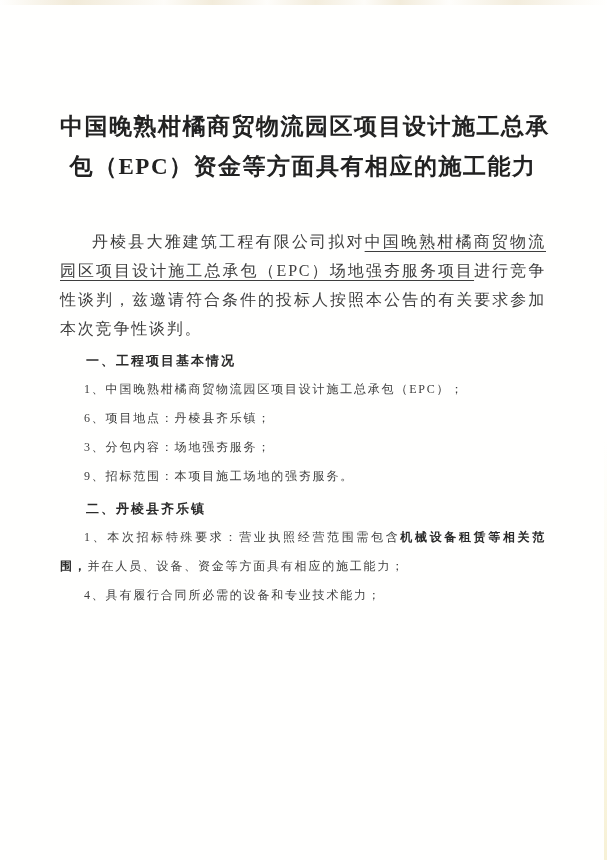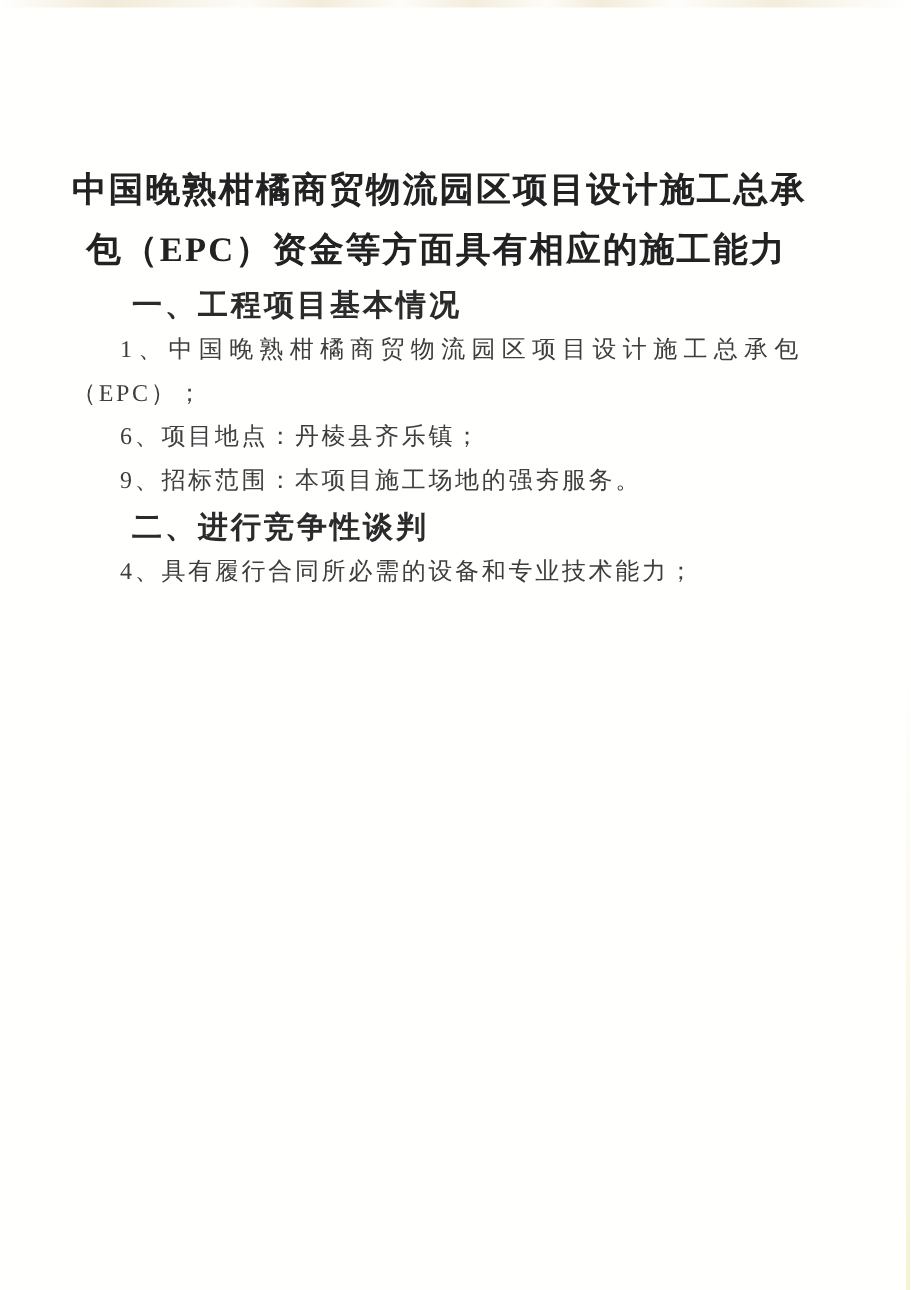--- a/index.html
+++ b/index.html
@@ -24,21 +24,21 @@
       rgba(246,240,226,0.2) 60%, rgba(240,232,212,0.85) 66%,
       rgba(246,240,226,0.1) 74%, rgba(240,232,212,0.8) 85%,
       rgba(246,240,226,0.3) 95%, rgba(246,240,226,0) 100%);
   }
   .scan-edge-right {
     position: absolute; right: 0; bottom: 0; width: 3px; height: 420px;
     background: linear-gradient(180deg, rgba(248,244,224,0) 0%, rgba(246,240,210,0.55) 60%, rgba(244,236,200,0.75) 100%);
   }
   .content {
     position: absolute;
-    left: 48px; top: 0;
+    left: 60px; top: 0;
     width: 486px;
     color: #3c3c3c;
   }
   .title {
     margin-top: 107px;
     text-align: center;
     font-size: 23px;
     font-weight: bold;
     line-height: 40px;
     letter-spacing: 1.5px;
@@ -54,29 +54,29 @@
     text-indent: 2em;
     color: #3e3e3e;
   }
   .u {
     text-decoration: underline;
     text-underline-offset: 4px;
     text-decoration-thickness: 1px;
   }
   .heading {
     margin-top: 3px;
-    font-size: 20px;
+    font-size: 13px;
     font-weight: bold;
     line-height: 29px;
     letter-spacing: 2px;
     text-indent: 2em;
     color: #2b2b2b;
   }
   .item {
-    font-size: 16px;
+    font-size: 12px;
     line-height: 29px;
     letter-spacing: 1.8px;
     text-align: justify;
     text-indent: 2em;
     color: #3e3e3e;
   }
   .bold-req { font-weight: bold; color: #2a2a2a; }
 </style>
 </head>
 <body>
@@ -85,26 +85,29 @@
   <div class="scan-edge"></div>
   <div class="scan-edge-right"></div>
 
   <div class="content">
 
     <h1 class="title">
       <span class="tline">中国晚熟柑橘商贸物流园区项目设计施工总承</span>
       <span class="tline">包（EPC）资金等方面具有相应的施工能力</span>
     </h1>
 
+    <p class="para"><span>丹棱县大雅建筑工程有限公司拟对</span><span class="u">中国晚熟柑橘商贸物流园区项目设计施工总承包（EPC）场地强夯服务项目</span><span>进行竞争性谈判，兹邀请符合条件的投标人按照本公告的有关要求参加本次竞争性谈判。</span></p>
 
     <h2 class="heading">一、工程项目基本情况</h2>
 
     <p class="item">1、中国晚熟柑橘商贸物流园区项目设计施工总承包（EPC）；</p>
     <p class="item">6、项目地点：丹棱县齐乐镇；</p>
+    <p class="item">3、分包内容：场地强夯服务；</p>
     <p class="item">9、招标范围：本项目施工场地的强夯服务。</p>
 
-    <h2 class="heading">二、进行竞争性谈判</h2>
+    <h2 class="heading">二、丹棱县齐乐镇</h2>
 
+    <p class="item"><span>1、本次招标特殊要求：营业执照经营范围需包含</span><span class="bold-req">机械设备租赁等相关范围，</span><span>并在人员、设备、资金等方面具有相应的施工能力；</span></p>
 
     <p class="item">4、具有履行合同所必需的设备和专业技术能力；</p>
 
   </div>
 </div>
 
 </body></html>

